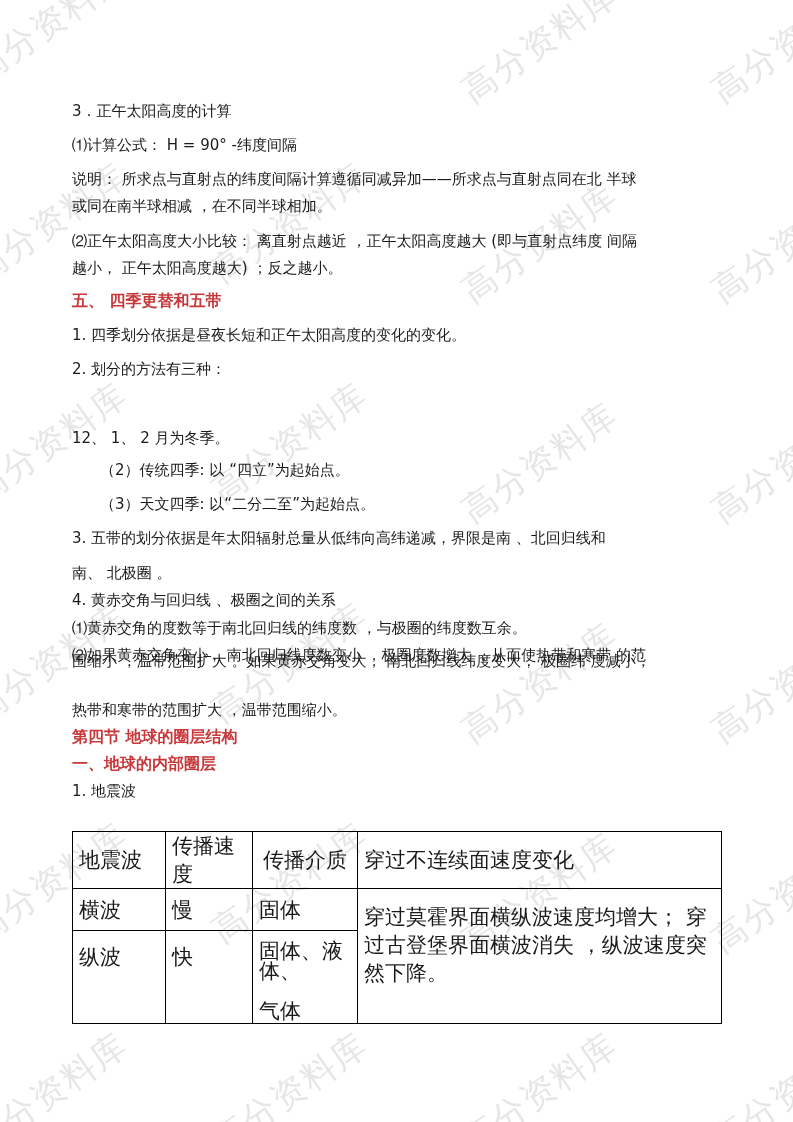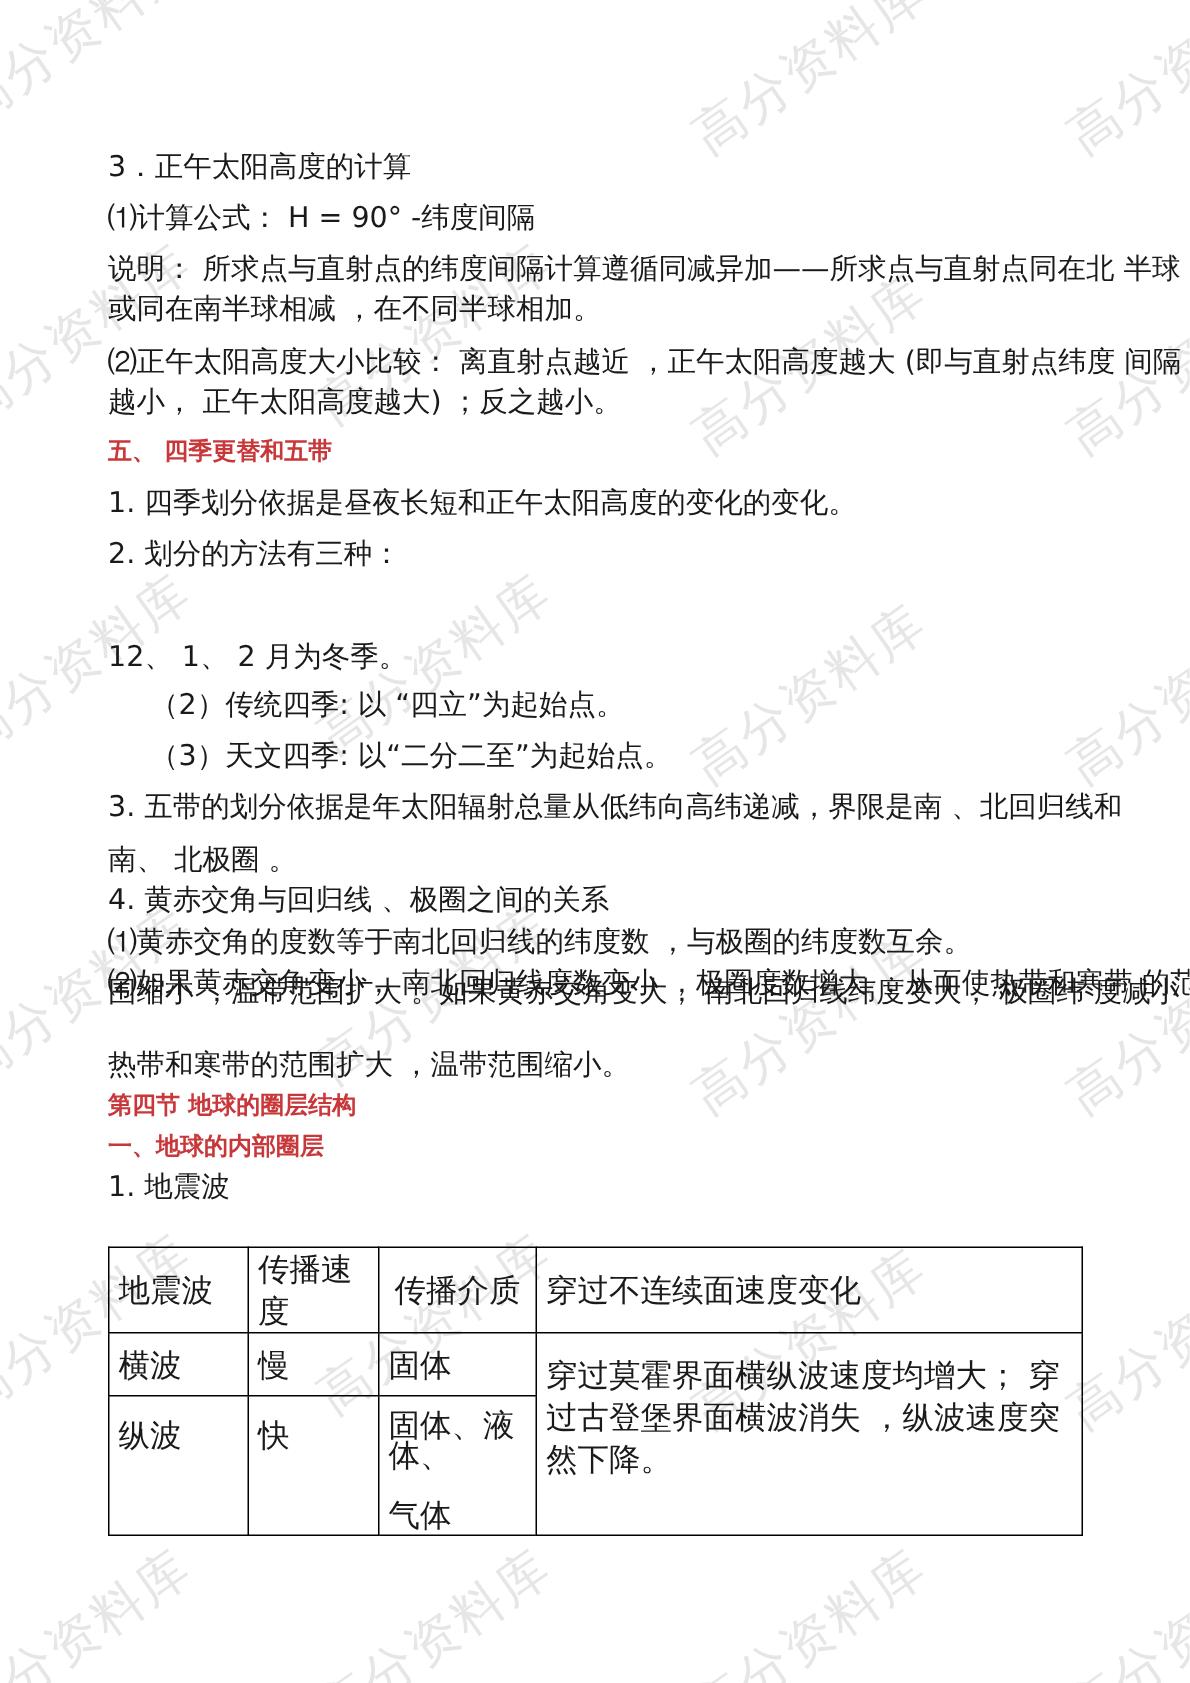--- a/index.html
+++ b/index.html
@@ -1,21 +1,21 @@
 <!DOCTYPE html>
 <html><head>
 <meta charset="utf-8">
 <style>
   html, body { margin:0; padding:0; }
   body { width:793px; height:1122px; background:#ffffff; position:relative; overflow:hidden;
          font-family:"DejaVu Sans", "Liberation Sans", sans-serif; color:#1a1a1a; }
   .wm-layer { position:absolute; inset:0; pointer-events:none; z-index:0; }
   .wm { position:absolute; font-size:34px; color:#e6e6e6; transform:rotate(-35deg); white-space:nowrap; letter-spacing:2px; }
   .content { position:absolute; inset:0; z-index:1; }
-  .ln { position:absolute; left:72px; font-size:19px; line-height:20px; white-space:nowrap; }
+  .ln { position:absolute; left:72px; font-size:15px; line-height:20px; white-space:nowrap; }
   .red { color:#c8383b; font-weight:bold; font-size:16px; }
   .header { left:122px; top:33px; font-size:15px; }
   table.seis { position:absolute; left:72px; top:831px; width:650px; border-collapse:collapse; font-size:21px; }
   table.seis td { border:1px solid #000; padding:0 6px; vertical-align:middle; }
   .c1 { width:80px; } .c2 { width:74px; } .c3 { width:92px;text-align:center; }
   .cell-top { vertical-align:top !important; padding-top:14px !important; line-height:28px; }
 </style>
 </head>
 <body>
 

